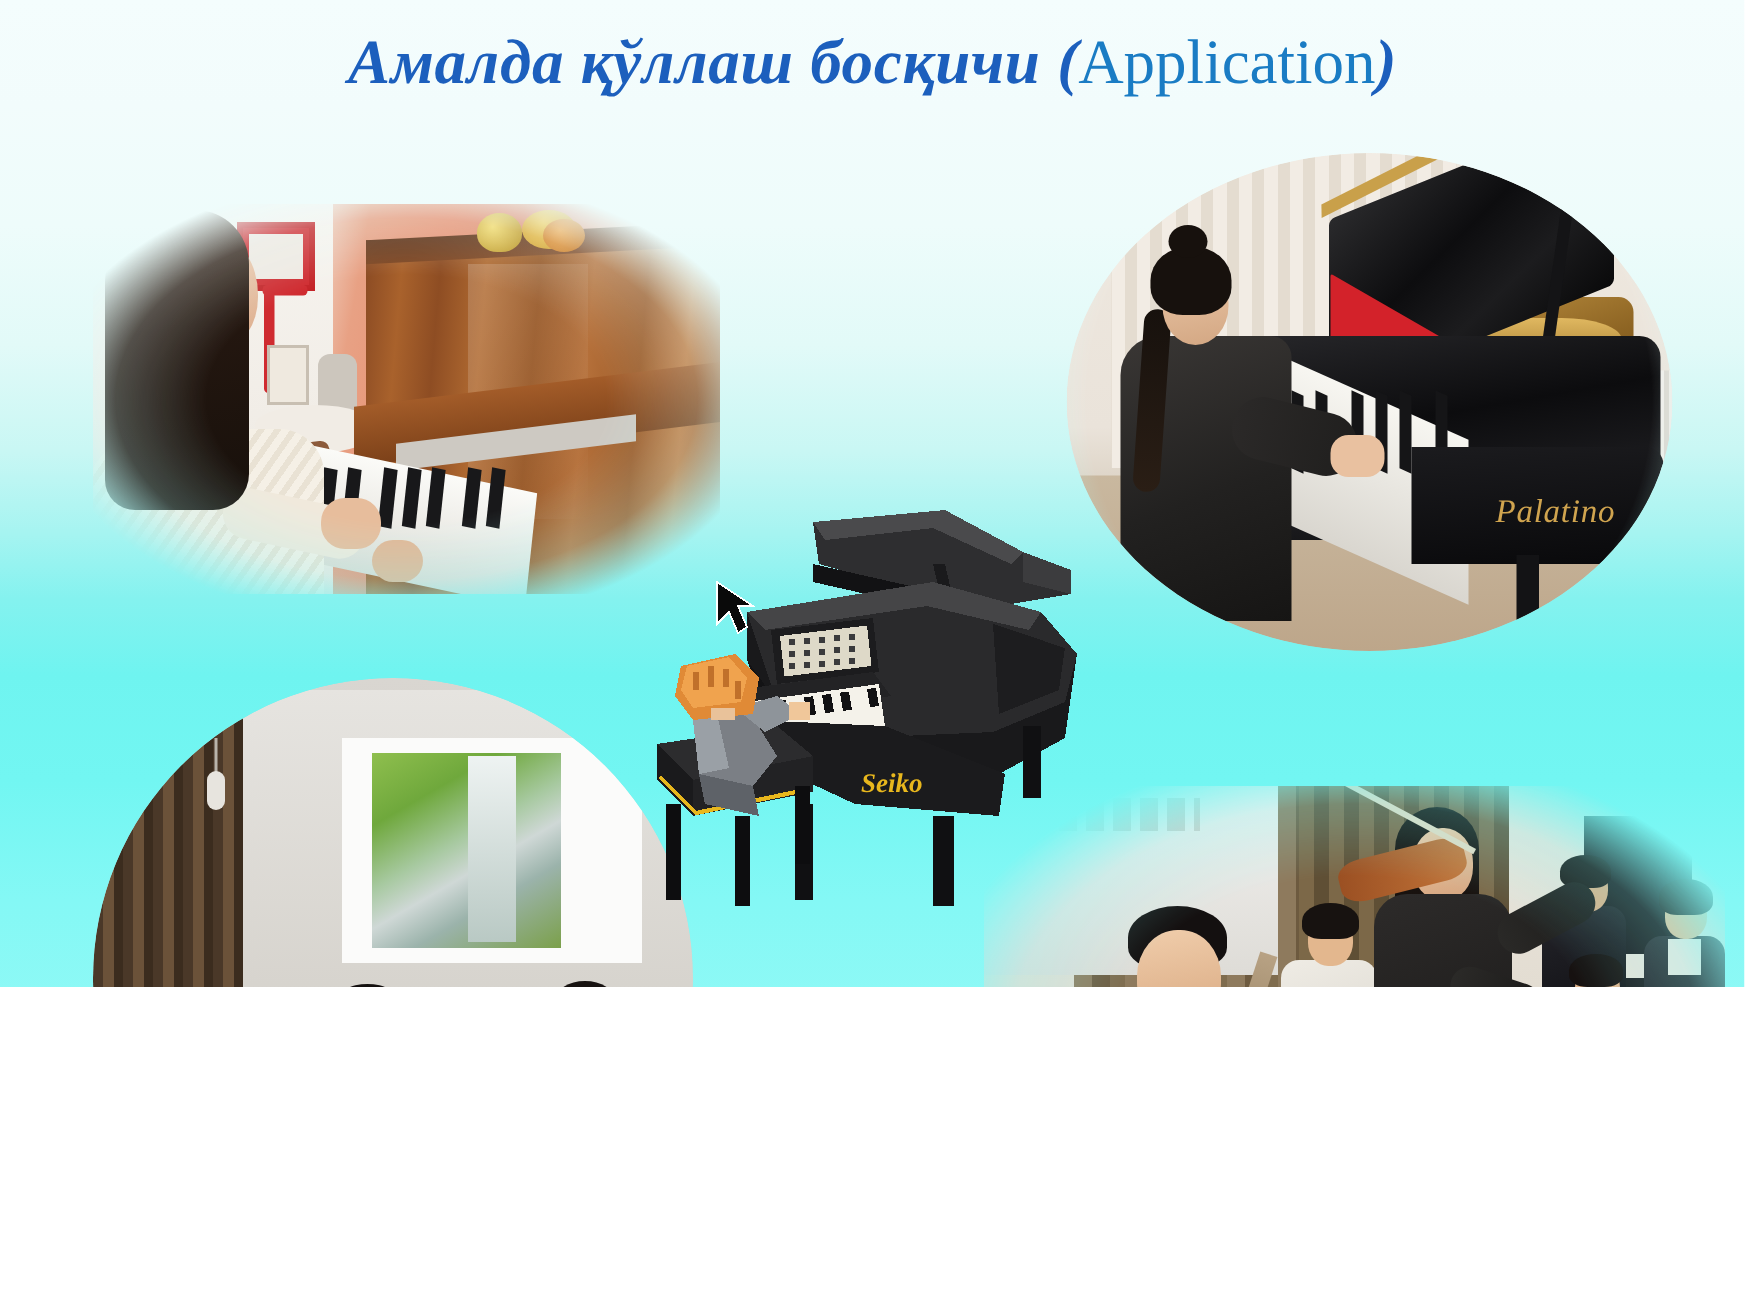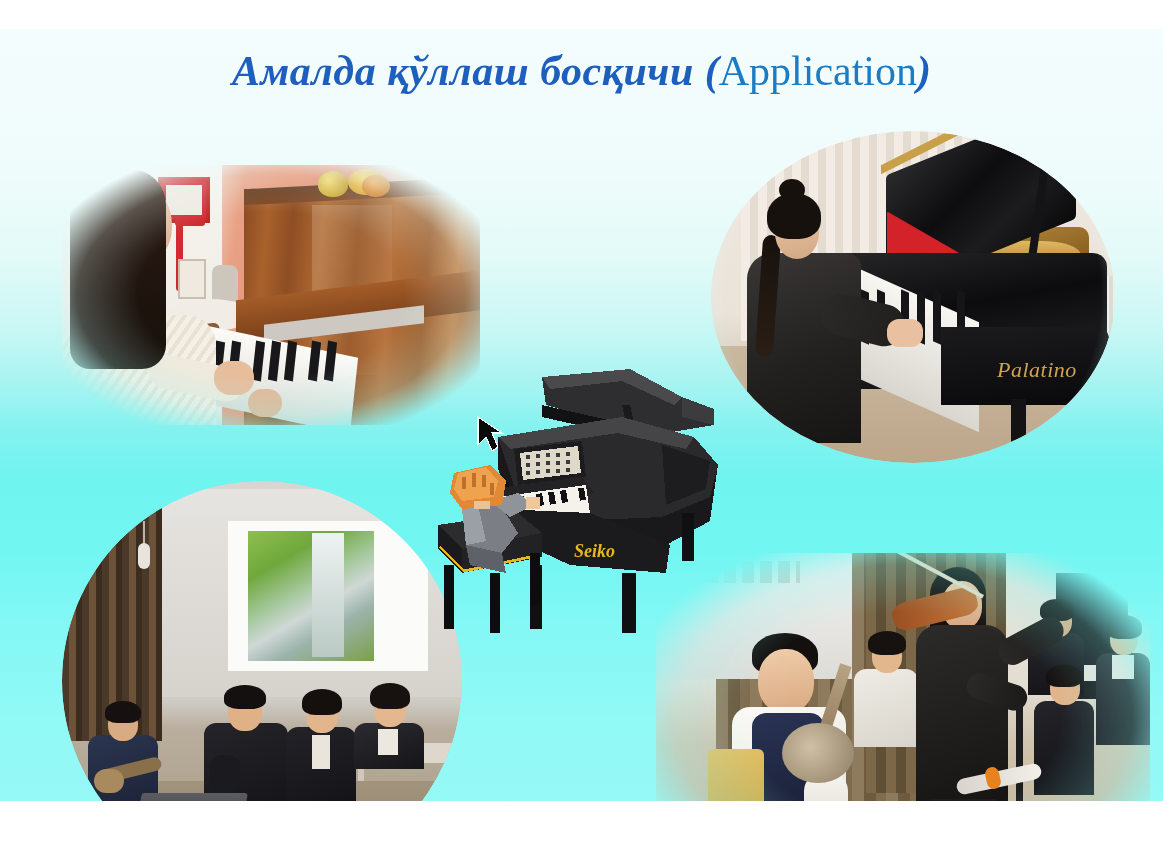--- a/index.html
+++ b/index.html
@@ -9,37 +9,36 @@
   body {
     width: 1163px;
     height: 864px;
     overflow: hidden;
     font-family: "Liberation Serif", serif;
   }
 
   #slide {
     position: relative;
     width: 1163px;
-    height: 772px;
+    height: 658px;
     background: linear-gradient(to bottom,
         #f4fdfd 0px,
         #f2fcfc 70px,
         #eefcfb 150px,
         #e2faf8 230px,
         #c9f7f4 300px,
         #a6f4f1 355px,
         #84f2ef 400px,
         #6ff4f0 450px,
         #72f6f2 520px,
         #84f8f5 600px,
         #92f9f6 700px,
         #96f9f6 800px,
         #97faf7 864px);
     overflow: hidden;
-    margin-top: 29px;
   }
 
   
   .title-wrap {
     position: absolute;
     left: 0;
     top: 18px;
     width: 1163px;
     text-align: center;
     white-space: nowrap;

